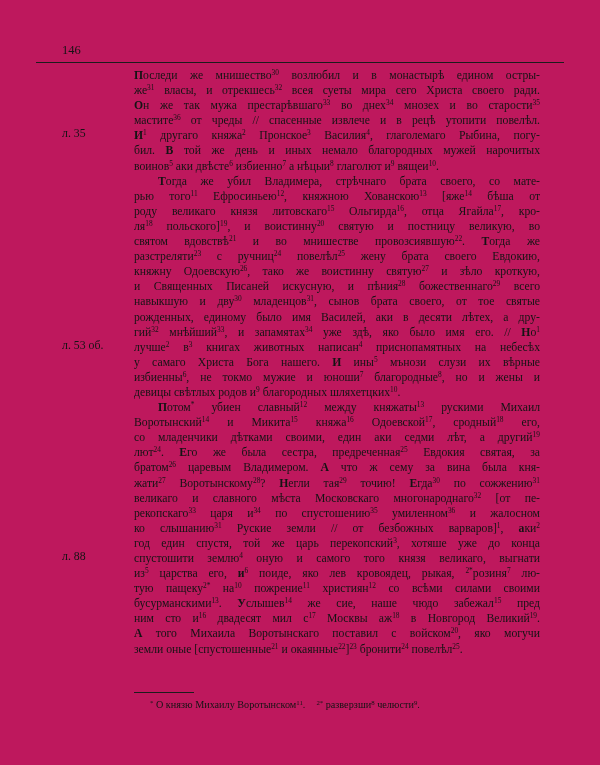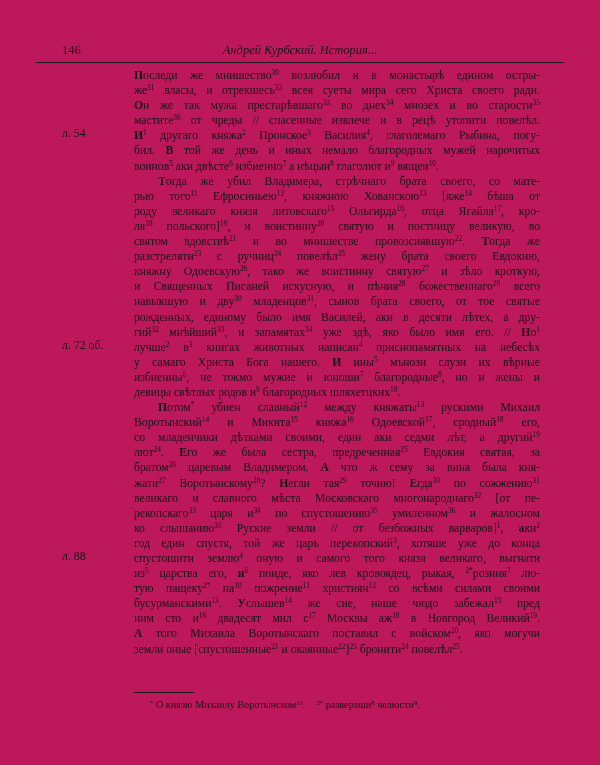--- a/index.html
+++ b/index.html
@@ -91,26 +91,25 @@
   }
   .footnote sup { font-size: 6.8px; top: -3px; }
   .fn-item { white-space: nowrap; }
   .fn-item:first-child { margin-right: 11px; }
 </style>
 </head>
 <body>
 
 <div class="page">
   <div class="page-number">146</div>
-  <div class="running-title">Андрей Курбский. История...</div>
   <div class="header-rule"></div>
 
   <div>
-      <div class="margin-note mn-0">л. 54</div>
-      <div class="margin-note mn-1">л. 72 об.</div>
+      <div class="margin-note mn-0">л. 35</div>
+      <div class="margin-note mn-1">л. 53 об.</div>
       <div class="margin-note mn-2">л. 88</div>
     </div>
 
   <div class="text-body">
       <div class="para">
         <div class="line"><b>П</b>оследи же мнишество<sup>30</sup> возлюбил и в монастырѣ едином остры-</div>
         <div class="line">же<sup>31</sup> власы, и отрекшесь<sup>32</sup> всея суеты мира сего Христа своего ради.</div>
         <div class="line"><b>О</b>н же так мужа престарѣвшаго<sup>33</sup> во днех<sup>34</sup> мнозех и во старости<sup>35</sup></div>
         <div class="line">мастите<sup>36</sup> от чреды // спасенные извлече и в рецѣ утопити повелѣл.</div>
         <div class="line"><b>И</b><sup>1</sup> другаго княжа<sup>2</sup> Пронское<sup>3</sup> Василия<sup>4</sup>, глаголемаго Рыбина, погу-</div>

